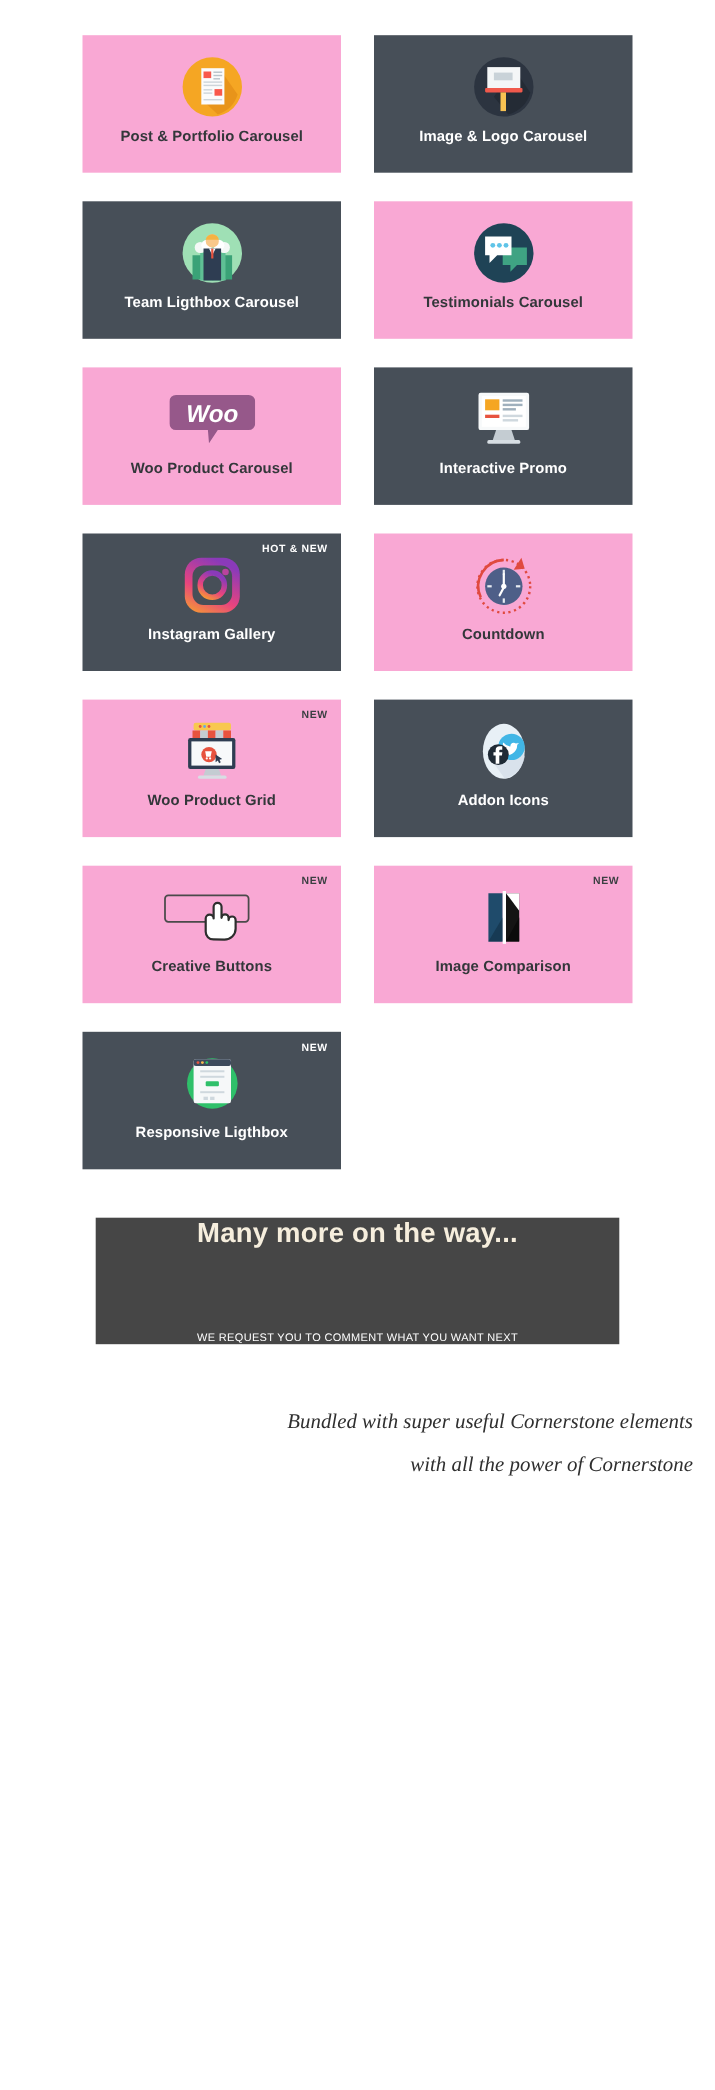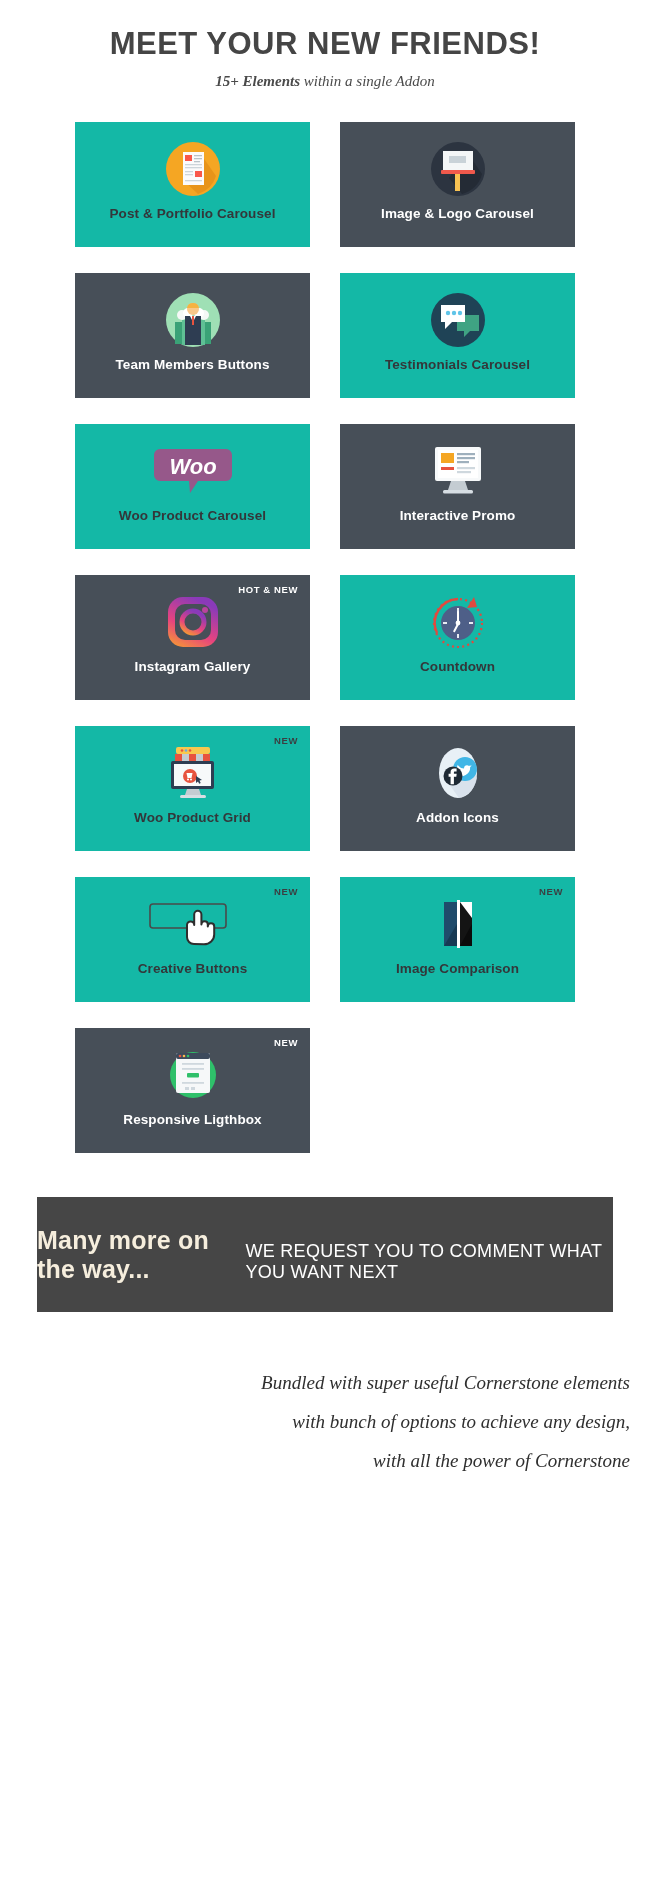--- a/index.html
+++ b/index.html
@@ -43,21 +43,21 @@
   .card {
     position:relative;
     height:125px;
     display:flex;
     flex-direction:column;
     align-items:center;
     justify-content:flex-start;
     padding-top:14px;
     overflow:hidden;
   }
-  .card.light { background:#14b8a6; }
+  .card.light { background:#f9a8d4; }
   .card.dark  { background:#474f58; }
   .card-label {
     position:absolute;
     left:0; right:0;
     bottom:26px;
     text-align:center;
     font-size:13.5px;
     font-weight:bold;
     letter-spacing:0.1px;
   }
@@ -76,63 +76,57 @@
     height:62px;
     display:flex;
     align-items:center;
     justify-content:center;
     margin-top:2px;
   }
 
   
   .banner {
     margin:44px auto 0;
-    width:576px;
+    width:476px;
     height:115px;
     background:#464646;
     display:flex;
-    flex-direction:row;
+    flex-direction:column;
     align-items:center;
-    justify-content:flex-end;
+    justify-content:space-between;
   }
   .banner-title {
     font-size:25px;
     font-weight:bold;
     color:#f6eedd;
     letter-spacing:0.2px;
   }
   .banner-sub {
     margin-top:15px;
-    font-size:18px;
+    font-size:10px;
     color:#ffffff;
     letter-spacing:0.3px;
   }
 
   
   .closing {
     margin-top:52px;
     text-align:right;
     font-family:"Liberation Serif", serif;
     font-style:italic;
     font-size:19px;
     line-height:2.05;
     color:#2f2f2f;
   }
 </style>
 </head>
 <body>
 
 <div class="page">
 
-  <div class="header">
-    <div class="title">MEET YOUR NEW FRIENDS!</div>
-    <div class="subtitle">
-      <span class="strong">15+ Elements</span><span> within a single Addon</span>
-    </div>
-  </div>
 
   <div class="grid">
 
     <div class="card light">
       <div class="icon-wrap">
         <svg width="58" height="58" viewBox="0 0 58 58">
           <circle cx="29" cy="29" r="27" fill="#f5a623"></circle>
           <path d="M36 13 L52 36 A27 27 0 0 1 34 54 L19 40 Z" fill="#e8941a"></path>
           <rect x="19" y="12" width="21" height="33" fill="#fbfbfb"></rect>
           <rect x="21" y="15" width="7" height="6" fill="#f9584b"></rect>
@@ -176,21 +170,21 @@
           <path d="M18 29 h12 v25 h-12 z" fill="#5fc095"></path>
           <circle cx="35" cy="22" r="5" fill="#ffffff"></circle>
           <path d="M29 29 h12 v25 h-12 z" fill="#5fc095"></path>
           <circle cx="29" cy="18" r="6" fill="#f9c88a"></circle>
           <path d="M29 12 a6 6 0 0 0 -6 5 h12 a6 6 0 0 0 -6 -5 z" fill="#f5b342"></path>
           <path d="M21 25 h16 v29 h-16 z" fill="#2e3d52"></path>
           <path d="M26 25 h6 l-3 6 z" fill="#ffffff"></path>
           <rect x="28" y="25" width="2" height="9" fill="#e7533f"></rect>
         </svg>
       </div>
-      <div class="card-label">Team Members Buttons</div>
+      <div class="card-label">Team Ligthbox Carousel</div>
     </div>
 
     <div class="card light">
       <div class="icon-wrap">
         <svg width="58" height="58" viewBox="0 0 58 58">
           <circle cx="29" cy="29" r="27" fill="#1f4356"></circle>
           <path d="M28 24 h22 v16 h-9 l-6 6 v-6 h-7 z" fill="#3fa383"></path>
           <path d="M12 14 h24 v17 h-13 l-7 7 v-7 h-4 z" fill="#ffffff"></path>
           <circle cx="19" cy="22" r="2.2" fill="#5fc4e8"></circle>
           <circle cx="25" cy="22" r="2.2" fill="#5fc4e8"></circle>
@@ -360,17 +354,16 @@
 
   </div>
 
   <div class="banner">
     <div class="banner-title">Many more on the way...</div>
     <div class="banner-sub">WE REQUEST YOU TO COMMENT WHAT YOU WANT NEXT</div>
   </div>
 
   <div class="closing">
     <div>Bundled with super useful Cornerstone elements</div>
-    <div>with bunch of options to achieve any design,</div>
     <div>with all the power of Cornerstone</div>
   </div>
 
 </div>
 
 </body></html>

